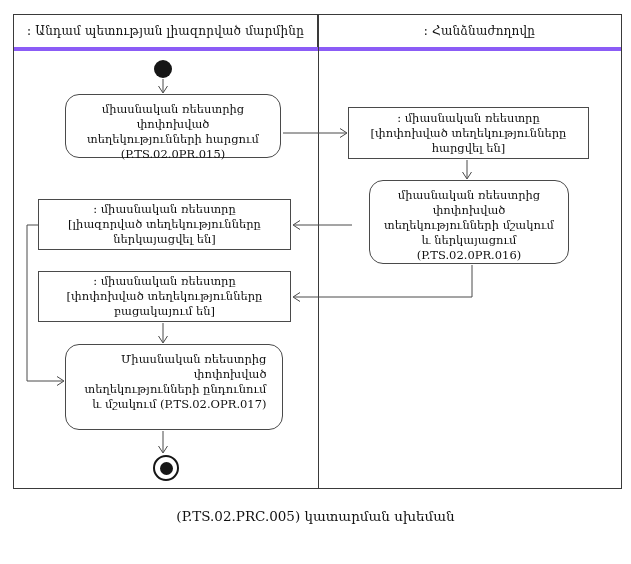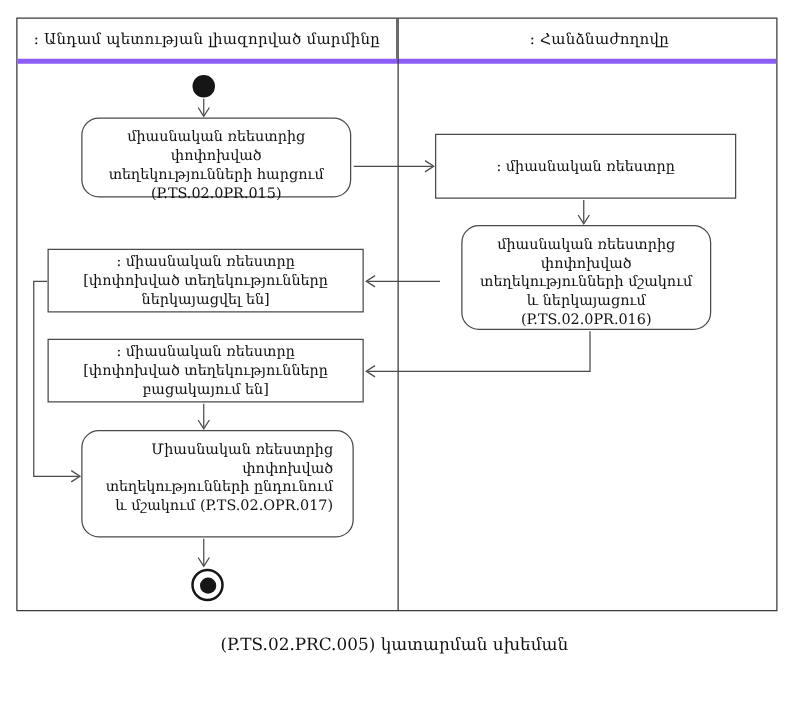--- a/index.html
+++ b/index.html
@@ -120,29 +120,30 @@
     <div class="final-dot"></div>
   </div>
 
   <div class="node action" style="left:65px; top:94px; width:216px; height:64px;">
     <div>միասնական ռեեստրից փոփոխված տեղեկությունների հարցում</div>
     <div>(P.TS.02.0PR.015)</div>
   </div>
 
   <div class="node objectnode" style="left:348px; top:107px; width:241px; height:52px;">
     <div>: միասնական ռեեստրը</div>
+    <div>[փոփոխված տեղեկությունները հարցվել են]</div>
   </div>
 
   <div class="node action" style="left:369px; top:180px; width:200px; height:84px;">
     <div style="max-width:200px;">միասնական ռեեստրից փոփոխված տեղեկությունների մշակում և ներկայացում (P.TS.02.0PR.016)</div>
   </div>
 
   <div class="node objectnode" style="left:38px; top:199px; width:253px; height:51px;">
     <div>: միասնական ռեեստրը</div>
-    <div>[փոփոխված տեղեկությունները ներկայացվել են]</div>
+    <div>[լիազորված տեղեկությունները ներկայացվել են]</div>
   </div>
 
   <div class="node objectnode" style="left:38px; top:271px; width:253px; height:51px;">
     <div>: միասնական ռեեստրը</div>
     <div>[փոփոխված տեղեկությունները բացակայում են]</div>
   </div>
 
   <div class="node action" style="left:65px; top:344px; width:218px; height:86px;">
     <div style="max-width:185px;text-align:right;">Միասնական ռեեստրից փոփոխված տեղեկությունների ընդունում և մշակում (P.TS.02.OPR.017)</div>
   </div>

